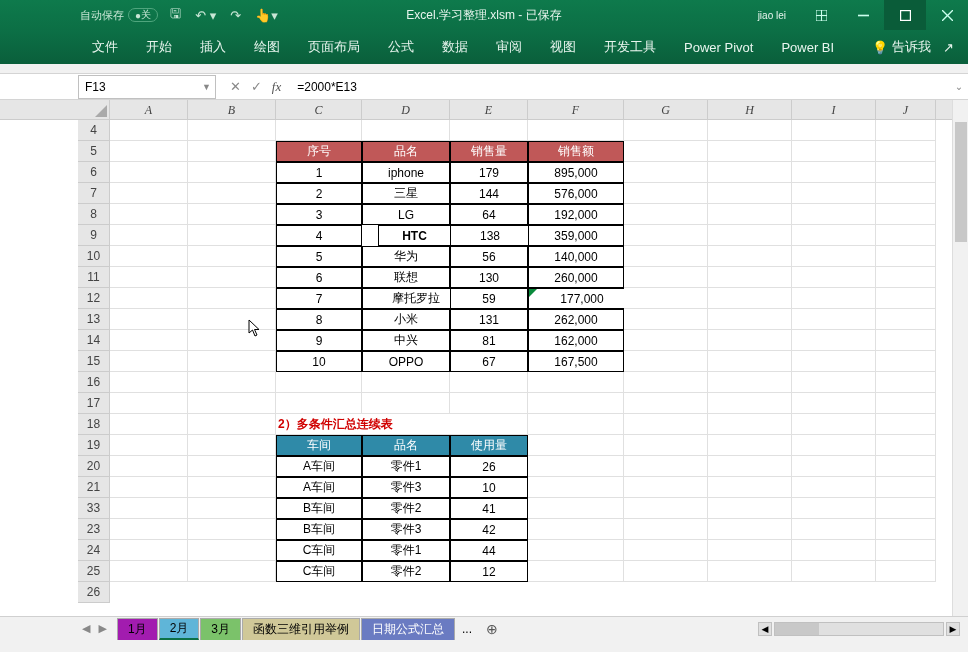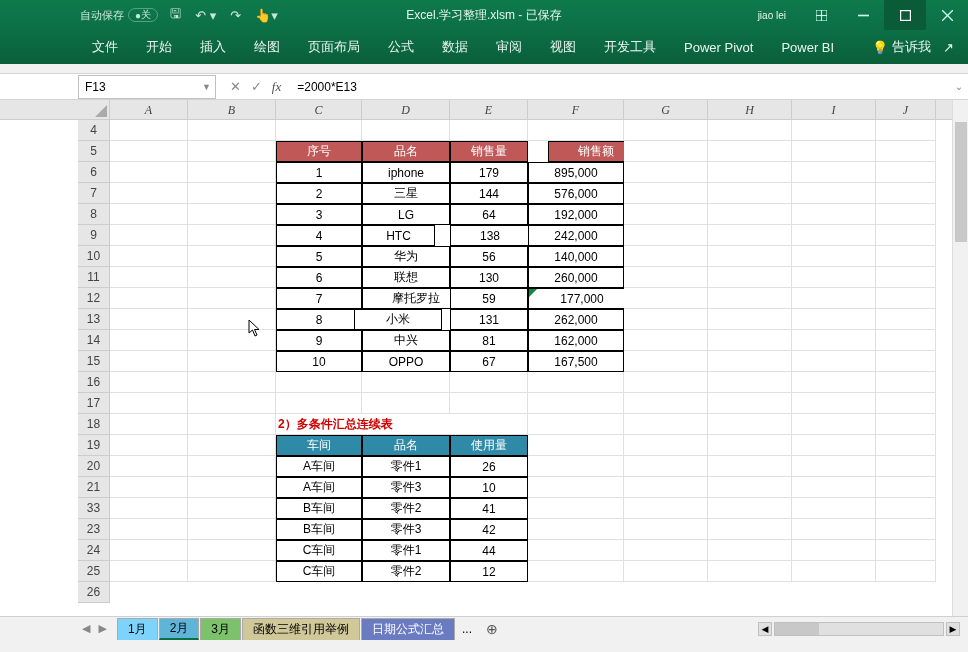--- a/index.html
+++ b/index.html
@@ -52,21 +52,21 @@
 .boldred { color: #d00000; font-weight: bold; justify-content: flex-start !important; padding-left: 2px; font-size: 13px; }
 
 .green-tri { position: relative; }
 .green-tri::before { content: ""; position: absolute; top: 0; left: 0; border: 4px solid transparent; border-top-color: #0a8a3c; border-left-color: #0a8a3c; }
 
 .cursor { position: absolute; width: 14px; height: 18px; pointer-events: none; z-index: 50; }
 
 .sheet-tabs { position: absolute; bottom: 12px; left: 0; right: 0; height: 24px; background: #f1f1f1; border-top: 1px solid #d0d0d0; display: flex; align-items: center; font-size: 12px; }
 .sheet-tabs .nav { padding: 0 10px 0 82px; display: flex; gap: 8px; color: #888; }
 .sheet-tabs .nav span { cursor: pointer; font-size: 11px; }
-.sheet-tabs .st { padding: 0 10px; height: 22px; display: flex; align-items: center; border: 1px solid #aaa; border-bottom: none; background: #7dd3fc; cursor: pointer; margin-right: 1px; }
+.sheet-tabs .st { padding: 0 10px; height: 22px; display: flex; align-items: center; border: 1px solid #aaa; border-bottom: none; background: #a21caf; cursor: pointer; margin-right: 1px; }
 .sheet-tabs .st.active { border-bottom: 2px solid #0c7046; background: #fff; }
 .sheet-tabs .st.c-blue { background: #5fb5d8; }
 .sheet-tabs .st.c-green { background: #7bc26a; }
 .sheet-tabs .st.c-red { background: #d86b6b; color: #fff; }
 .sheet-tabs .st.c-grey { background: #d0c898; }
 .sheet-tabs .st.c-dblue { background: #6a7bc2; color: #fff; }
 .sheet-tabs .add { padding: 0 8px; color: #555; cursor: pointer; font-size: 14px; }
 .sheet-tabs .scroll { margin-left: auto; display: flex; align-items: center; padding-right: 8px; gap: 2px; }
 .sheet-tabs .scroll .track { width: 170px; height: 14px; background: #e0e0e0; border: 1px solid #c0c0c0; position: relative; }
 .sheet-tabs .scroll .thumb { position: absolute; left: 0; top: 0; width: 44px; height: 12px; background: #c8c8c8; }
@@ -206,21 +206,21 @@
         <div class="cell" style="left: 598px; width: 84px;"></div>
         <div class="cell" style="left: 682px; width: 84px;"></div>
         <div class="cell" style="left: 766px; width: 60px;"></div>
       </div>
       <div class="row">
         <div class="cell" style="left: 0px; width: 78px;"></div>
         <div class="cell" style="left: 78px; width: 88px;"></div>
         <div class="cell tbl-head" style="left: 166px; width: 86px;">序号</div>
         <div class="cell tbl-head" style="left: 252px; width: 88px;">品名</div>
         <div class="cell tbl-head" style="left: 340px; width: 78px;">销售量</div>
-        <div class="cell tbl-head" style="left: 418px; width: 96px; margin-left: 20px;">销售额</div>
+        <div class="cell tbl-head" style="left: 418px; width: 96px;">销售额</div>
         <div class="cell" style="left: 514px; width: 84px;"></div>
         <div class="cell" style="left: 598px; width: 84px;"></div>
         <div class="cell" style="left: 682px; width: 84px;"></div>
         <div class="cell" style="left: 766px; width: 60px;"></div>
       </div>
       <div class="row">
         <div class="cell" style="left: 0px; width: 78px;"></div>
         <div class="cell" style="left: 78px; width: 88px;"></div>
         <div class="cell tbl-cell" style="left: 166px; width: 86px;">1</div>
         <div class="cell tbl-cell" style="left: 252px; width: 88px;">iphone</div>
@@ -252,23 +252,23 @@
         <div class="cell tbl-cell" style="left: 418px; width: 96px;">192,000</div>
         <div class="cell" style="left: 514px; width: 84px;"></div>
         <div class="cell" style="left: 598px; width: 84px;"></div>
         <div class="cell" style="left: 682px; width: 84px;"></div>
         <div class="cell" style="left: 766px; width: 60px;"></div>
       </div>
       <div class="row">
         <div class="cell" style="left: 0px; width: 78px;"></div>
         <div class="cell" style="left: 78px; width: 88px;"></div>
         <div class="cell tbl-cell" style="left: 166px; width: 86px;">4</div>
-        <div class="cell tbl-cell" style="left: 252px; width: 73px;">HTC</div>
+        <div class="cell tbl-cell" style="left: 268px; width: 73px; font-weight: bold;">HTC</div>
         <div class="cell tbl-cell" style="left: 340px; width: 80px;">138</div>
-        <div class="cell tbl-cell" style="left: 418px; width: 96px;">242,000</div>
+        <div class="cell tbl-cell" style="left: 418px; width: 96px;">359,000</div>
         <div class="cell" style="left: 514px; width: 84px;"></div>
         <div class="cell" style="left: 598px; width: 84px;"></div>
         <div class="cell" style="left: 682px; width: 84px;"></div>
         <div class="cell" style="left: 766px; width: 60px;"></div>
       </div>
       <div class="row">
         <div class="cell" style="left: 0px; width: 78px;"></div>
         <div class="cell" style="left: 78px; width: 88px;"></div>
         <div class="cell tbl-cell" style="left: 166px; width: 86px;">5</div>
         <div class="cell tbl-cell" style="left: 252px; width: 88px;">华为</div>
@@ -300,21 +300,21 @@
         <div class="cell tbl-cell green-tri" style="left: 418px; width: 108px;">177,000</div>
         <div class="cell" style="left: 514px; width: 84px;"></div>
         <div class="cell" style="left: 598px; width: 84px;"></div>
         <div class="cell" style="left: 682px; width: 84px;"></div>
         <div class="cell" style="left: 766px; width: 60px;"></div>
       </div>
       <div class="row">
         <div class="cell" style="left: 0px; width: 78px;"></div>
         <div class="cell" style="left: 78px; width: 88px;"></div>
         <div class="cell tbl-cell" style="left: 166px; width: 86px;">8</div>
-        <div class="cell tbl-cell" style="left: 244px; width: 88px;">小米</div>
+        <div class="cell tbl-cell" style="left: 252px; width: 88px;">小米</div>
         <div class="cell tbl-cell" style="left: 340px; width: 78px;">131</div>
         <div class="cell tbl-cell" style="left: 418px; width: 96px;">262,000</div>
         <div class="cell" style="left: 514px; width: 84px;"></div>
         <div class="cell" style="left: 598px; width: 84px;"></div>
         <div class="cell" style="left: 682px; width: 84px;"></div>
         <div class="cell" style="left: 766px; width: 60px;"></div>
       </div>
       <div class="row">
         <div class="cell" style="left: 0px; width: 78px;"></div>
         <div class="cell" style="left: 78px; width: 88px;"></div>

